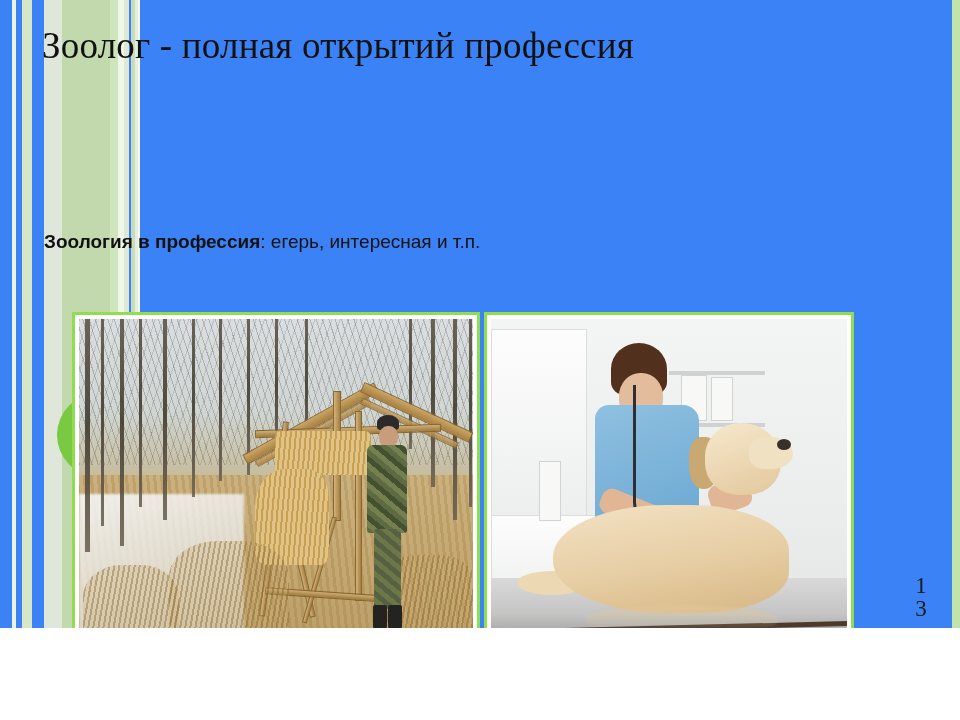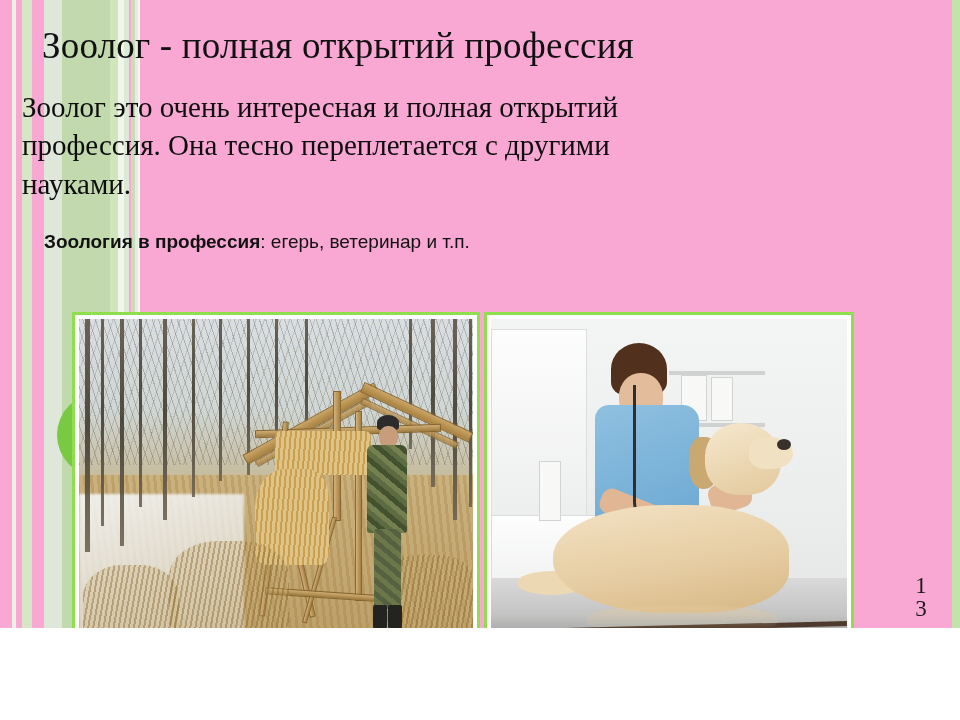--- a/index.html
+++ b/index.html
@@ -8,21 +8,21 @@
     background: #ffffff;
   }
   body {
     font-family: "Liberation Serif", serif;
   }
   #slide {
     position: relative;
     width: 960px;
     height: 628px;
     overflow: hidden;
-    background: #f9a8d4;
+    background: #3b82f6;
   }
 
   
   .stripe-band {
     position: absolute;
     top: 0;
     bottom: 0;
     left: 0;
     width: 140px;
     pointer-events: none;
@@ -348,23 +348,22 @@
       <div class="stripe" style="left: 135px; width: 3px; background: rgb(228, 238, 221);"></div>
       <div class="stripe" style="left: 138px; width: 2px; background: rgb(243, 248, 240);"></div>
     </div>
 
   <div class="right-stripe"></div>
 
   <div class="circle-accent"></div>
 
   <div class="title">Зоолог - полная открытий профессия</div>
 
-  <div class="body-text">Зоолог это очень интересная и полная открытий профессия. Она тесно переплетается с другими науками.</div>
-
-  <div class="sub-note"><b>Зоология в профессия</b><span>: егерь, ветеринар и т.п.</span></div>
+
+  <div class="sub-note"><b>Зоология в профессия</b><span>: егерь, интересная и т.п.</span></div>
 
   <div class="pic-group">
 
     <div class="pic pic-left">
       <div class="pic-inner">
         <div class="forest-sky"></div>
         <div class="branchmist"></div>
         <div class="forest-ground"></div>
         <div class="forest-snow"></div>
 

